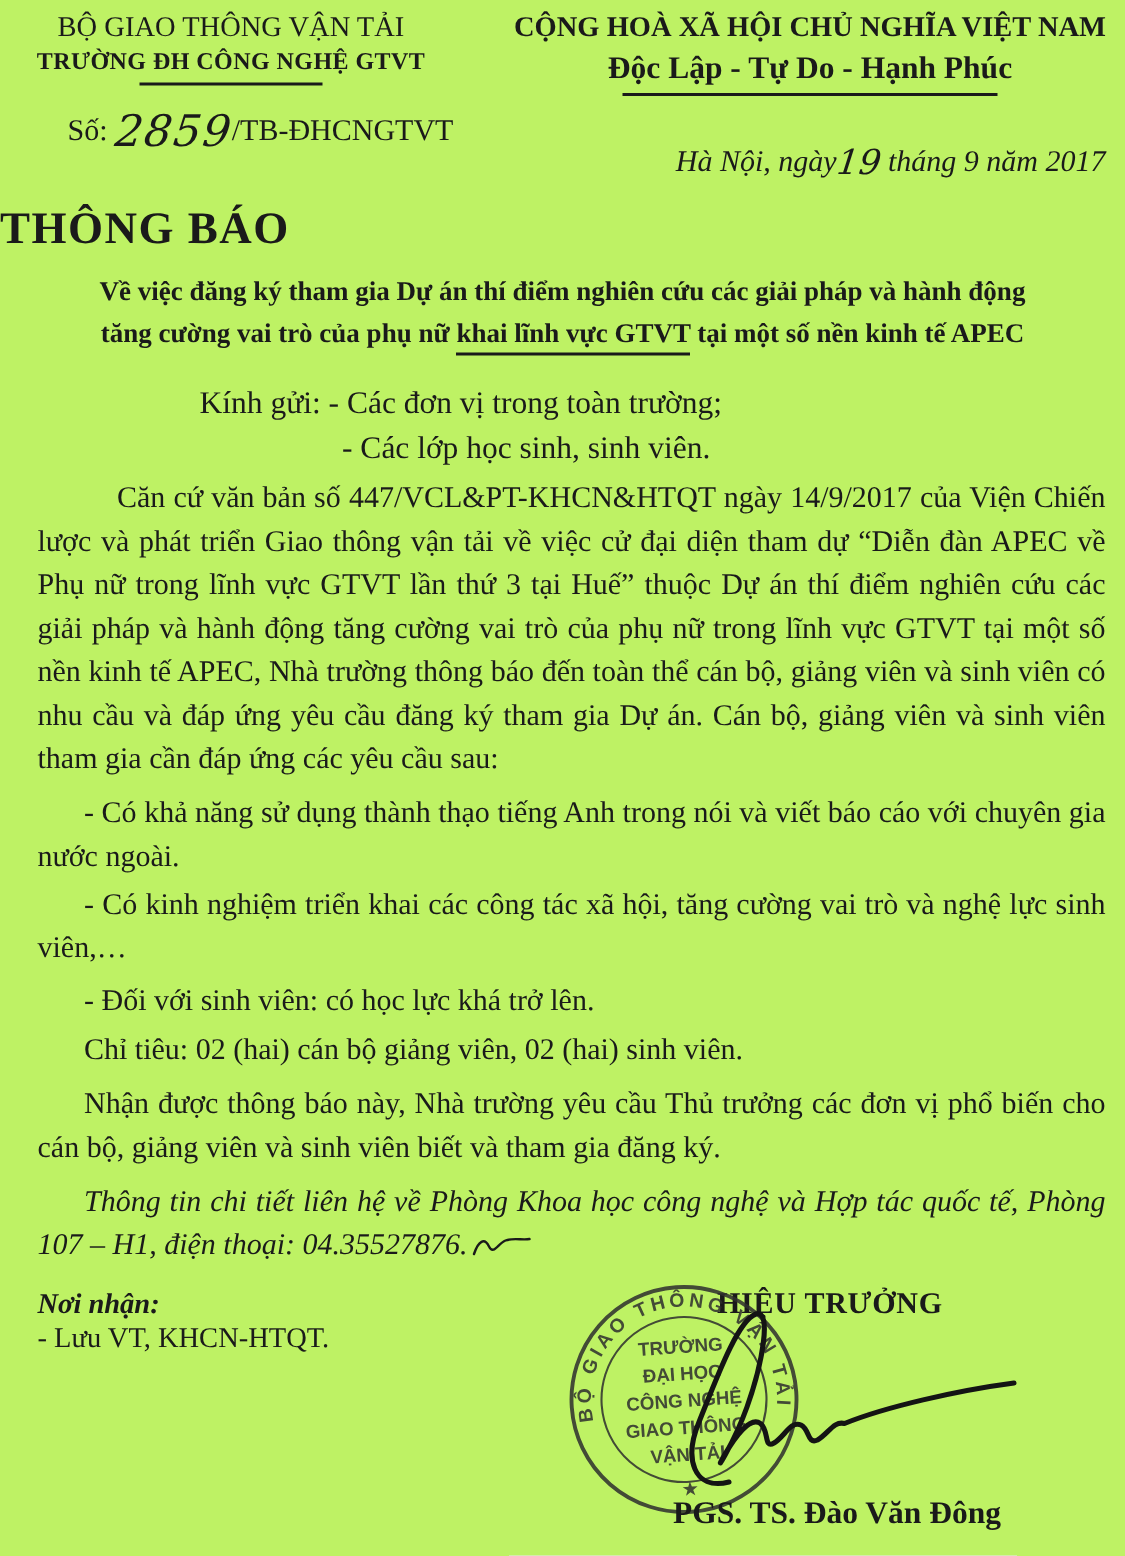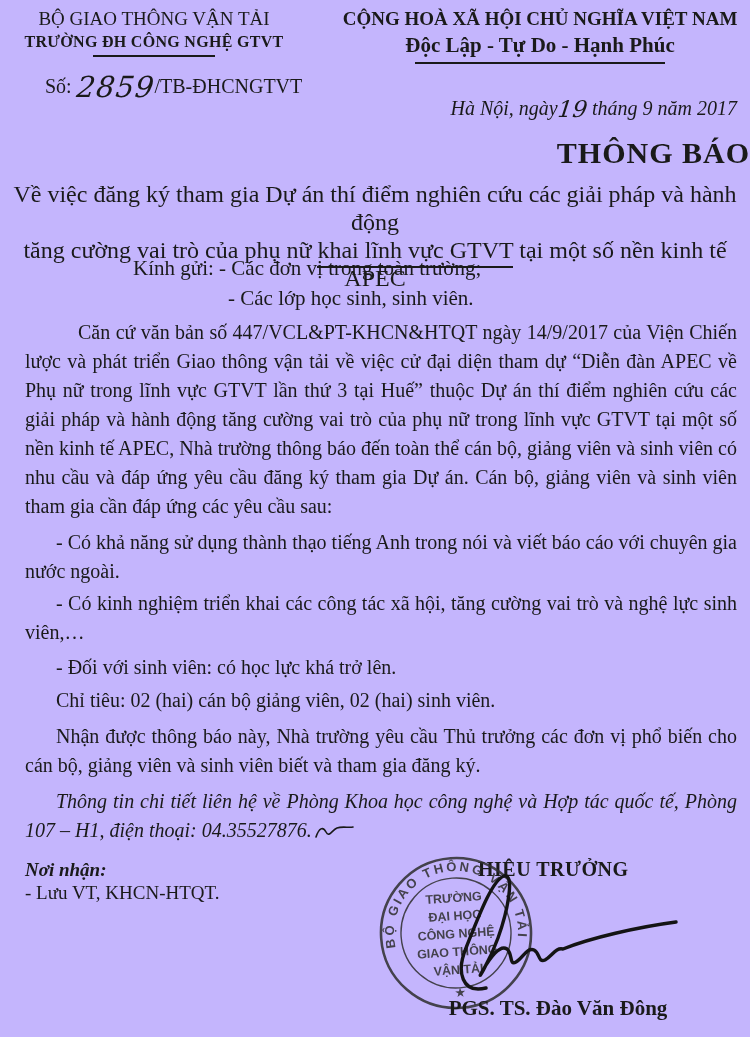--- a/index.html
+++ b/index.html
@@ -1,40 +1,40 @@
 <!DOCTYPE html>
 <html lang="vi"><head>
 <meta charset="utf-8">
 <style>
   html,body{margin:0;padding:0;background:#e8e8e6;}
   .page{
     position:relative;width:750px;height:1037px;margin:0 auto;
-    background:#c4b5fd;color:#1a1a1a;overflow:hidden;
+    background:#bef264;color:#1a1a1a;overflow:hidden;
     font-family:"Liberation Serif","DejaVu Serif",serif;
   }
   
   .header-left{position:absolute;left:8px;top:8px;width:292px;text-align:center;}
   .org-parent{font-size:19px;}
   .org-name{font-size:16px;font-weight:bold;margin-top:3px;letter-spacing:.3px;}
   .rule{border-bottom:2px solid #1a1a1a;margin:4px auto 0;}
   .rule-left{width:122px;}
   .header-right{position:absolute;left:340px;top:8px;width:400px;text-align:center;}
   .national-title{font-size:19px;font-weight:bold;}
   .national-motto{font-size:21px;font-weight:bold;margin-top:3px;}
   .rule-right{width:250px;}
   .doc-number{position:absolute;left:45px;top:70px;font-size:20px;}
   .hand{font-family:"DejaVu Serif",serif;font-style:italic;display:inline-block;transform:skewX(-7deg);}
   .hand-number{font-size:29px;vertical-align:-4px;letter-spacing:1px;}
   .hand-day{font-size:23px;vertical-align:-2px;}
   .date-line{position:absolute;right:13px;top:96px;font-size:20px;font-style:italic;text-align:right;}
   
-  .title{position:absolute;left:0;top:136px;width:100%;margin:0;text-align:right;
+  .title{position:absolute;left:0;top:136px;width:100%;margin:0;text-align:left;
     font-size:30px;font-weight:bold;letter-spacing:1px;}
   .subtitle{position:absolute;left:0;top:180px;width:100%;text-align:center;
-    font-size:24px;font-weight:normal;line-height:28px;}
+    font-size:18px;font-weight:bold;line-height:28px;}
   .u{border-bottom:2px solid #1a1a1a;padding-bottom:3px;}
   
   .recipients{position:absolute;left:133px;top:253px;font-size:21px;line-height:30px;}
   .recipients .line2{margin-left:95px;}
   
   .body{position:absolute;left:25px;top:318px;width:712px;
     font-size:20px;line-height:29px;text-align:justify;}
   .body p{margin:0;}
   .p1{text-indent:53px;}
   .req,.quota,.p2,.contact{text-indent:31px;}

